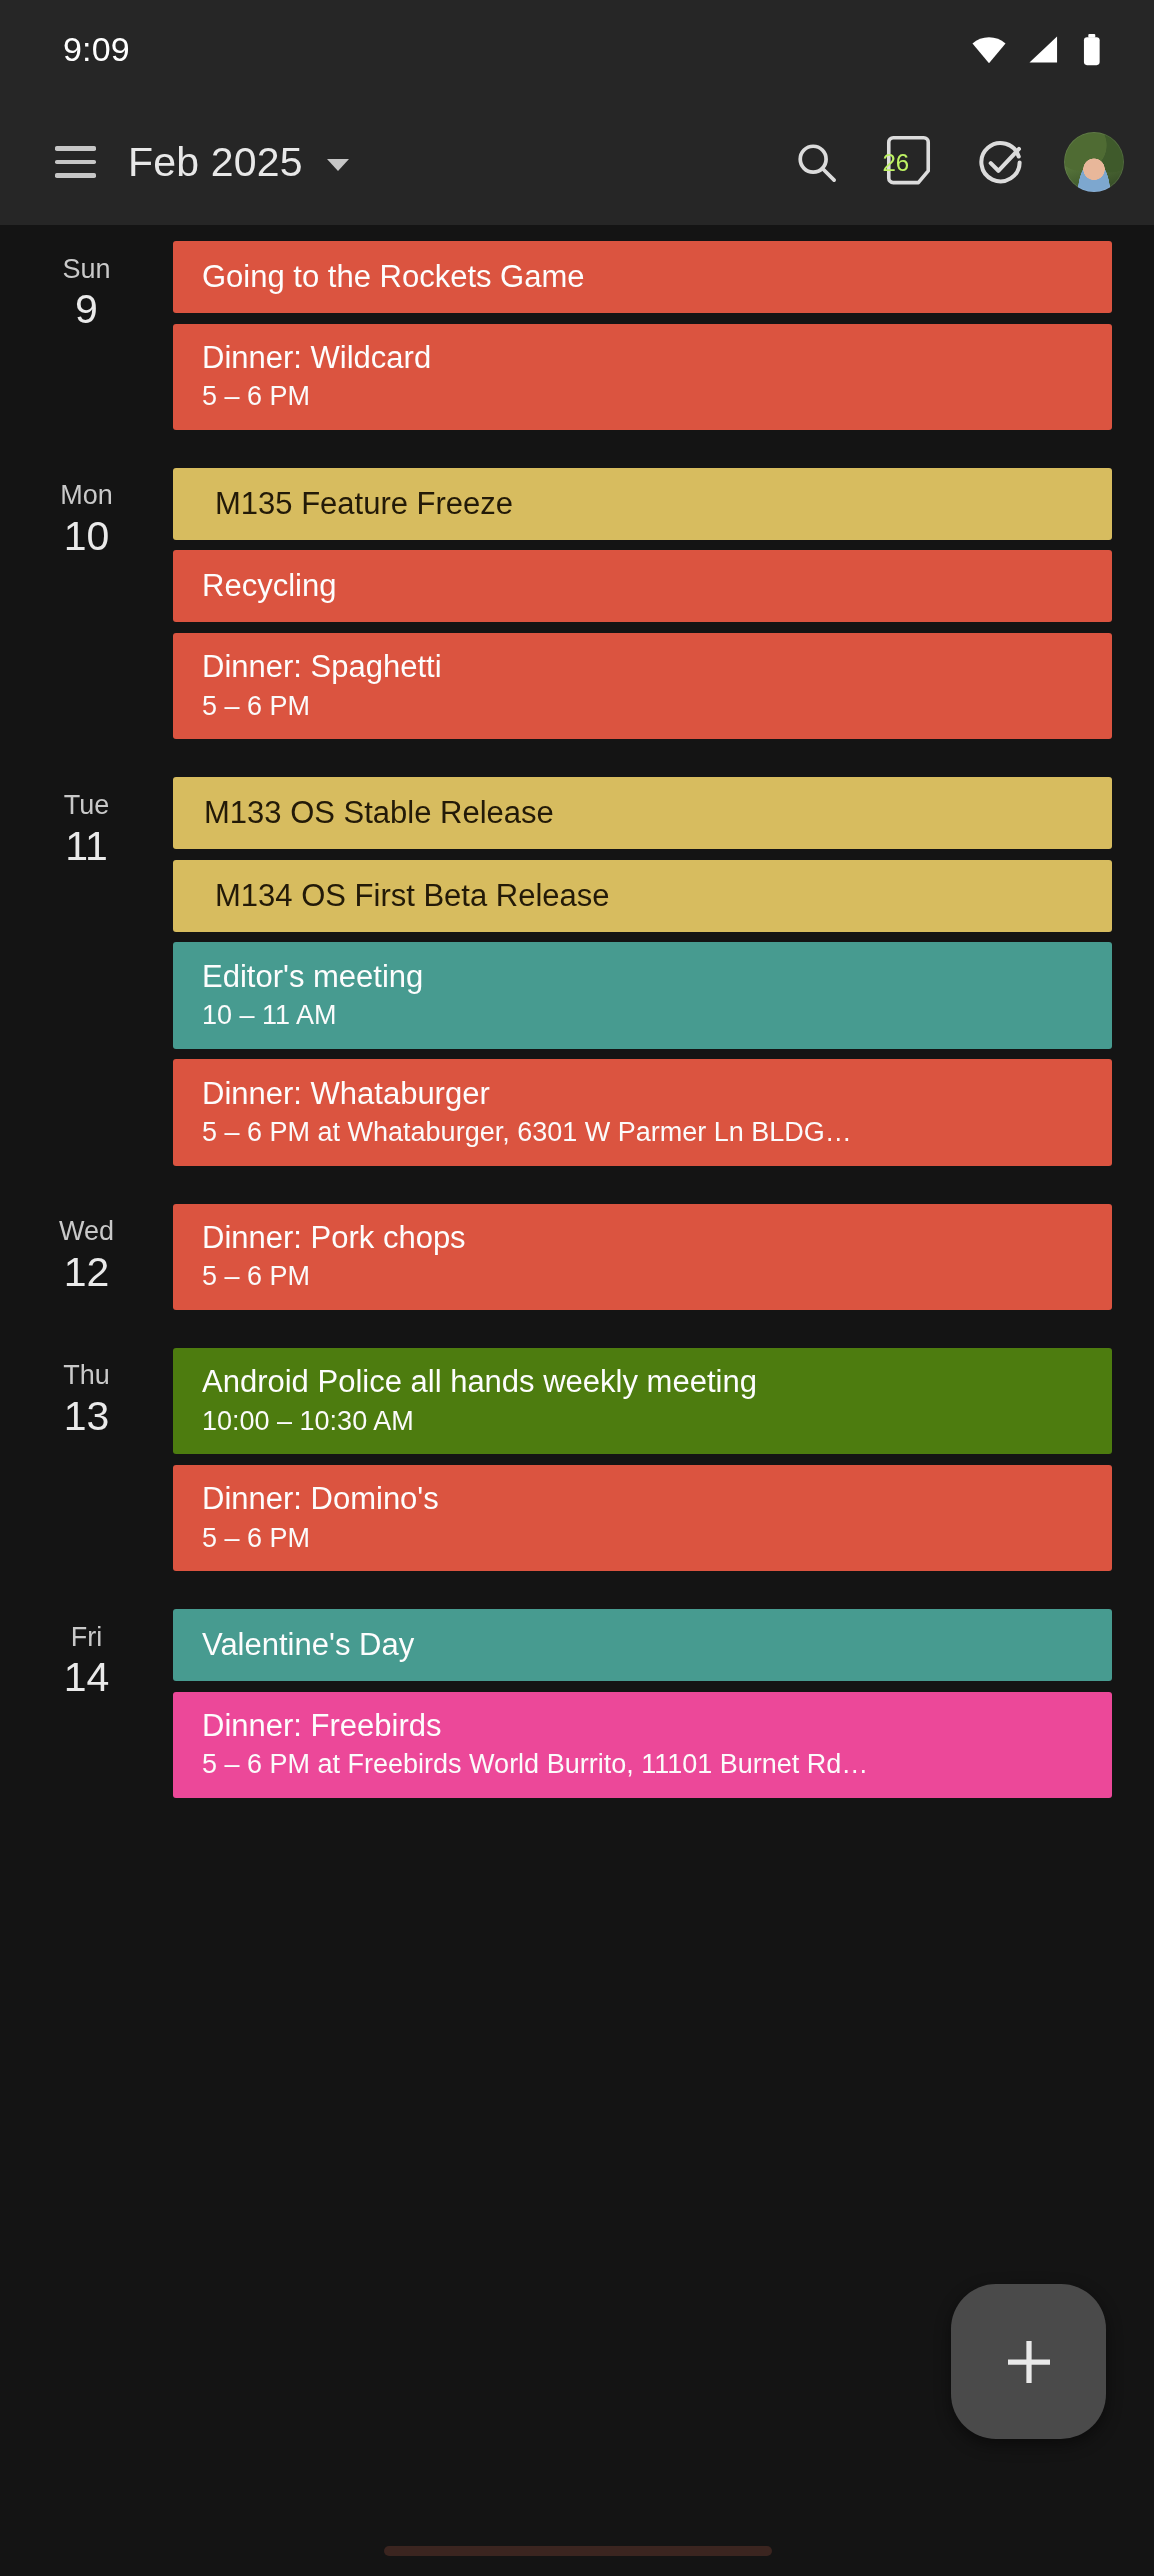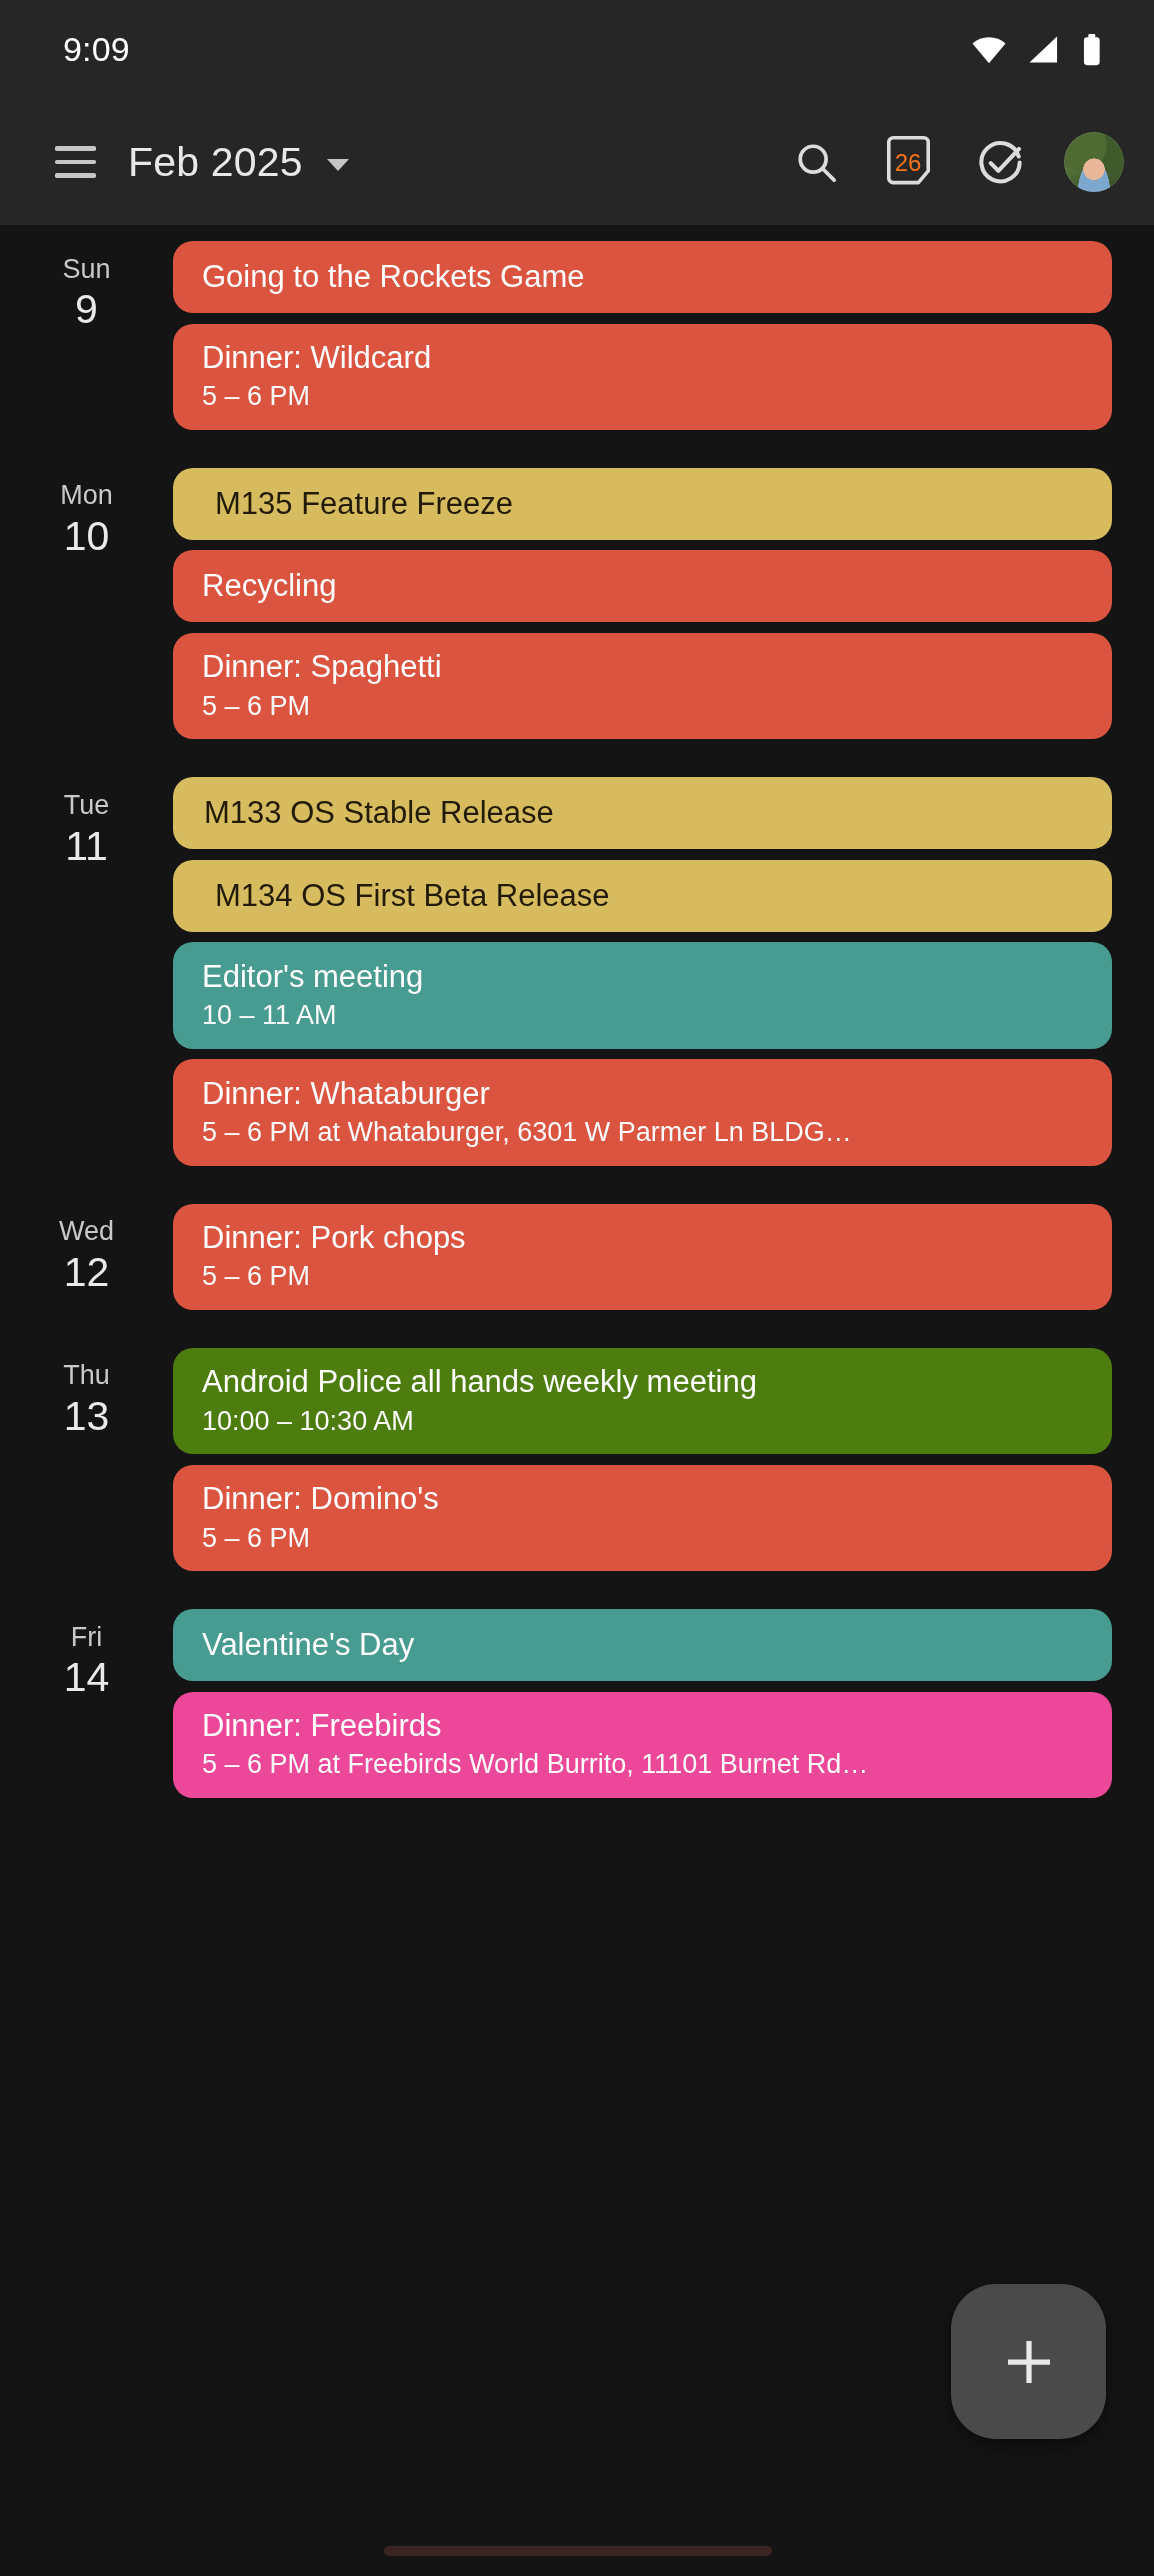--- a/index.html
+++ b/index.html
@@ -37,22 +37,22 @@
   .title{ color:#e8e8e8; font-size:41px; font-weight:400; letter-spacing:0.2px; }
   .caret{
     width:0; height:0; border-left:11.7px solid transparent; border-right:11.7px solid transparent;
     border-top:12.6px solid #c6c6c6; margin-top:5.4px;
   }
   .appbar-spacer{ flex:1; }
   .appbar-actions{ display:flex; align-items:center; gap:36px; }
   .icon-btn{ width:56px; height:56px; display:flex; align-items:center; justify-content:center; cursor:pointer; }
   .icon-btn svg{ display:block; }
   .cal-num{
-    position:absolute; width:51px; text-align:center; left:0; top:12.6px;
-    font-size:24px; color:#f97316; font-family:"Liberation Sans", sans-serif;
+    position:absolute; width:51px; left:0; top:12.6px;
+    font-size:24px; color:#bef264; font-family:"Liberation Sans", sans-serif;
   }
   .cal-icon-wrap{ position:relative; width:51px; height:52px; }
   .avatar{
     width:60px; height:60px; border-radius:50%;
     background:
       radial-gradient(circle at 50% 62%, #e8b79a 0 22%, transparent 23%),
       radial-gradient(ellipse at 50% 104%, #7da7cf 0 38%, transparent 39%),
       radial-gradient(circle at 28% 22%, #4f6b33 0 40%, transparent 41%),
       radial-gradient(circle at 78% 26%, #3f5a2b 0 38%, transparent 39%),
       linear-gradient(160deg,#3d5a2a 0%,#56743a 45%,#2f4422 100%);
@@ -68,21 +68,21 @@
     width:173px; flex:0 0 173px;
     padding-top:12.6px; text-align:center;
     color:#d2d2d2;
     display:flex; flex-direction:column; align-items:center;
   }
   .dow{ font-size:27px; line-height:1.15; color:#c9c9c9; }
   .dnum{ font-size:41px; line-height:1.15; color:#eaeaea; margin-top:1.8px; }
   .events-col{ flex:1; padding-right:43px; display:flex; flex-direction:column; gap:10.8px; }
 
   .chip{
-    border-radius:20px;
+    border-radius:3px;
     padding:15.3px 29px;
     cursor:pointer;
     overflow:hidden;
   }
   .chip.one-line{ padding:17px 29px; }
   .chip-title{
     font-size:31px; line-height:1.22; color:#fdfdfd;
     white-space:nowrap; overflow:hidden; text-overflow:ellipsis;
   }
   .chip-sub{

